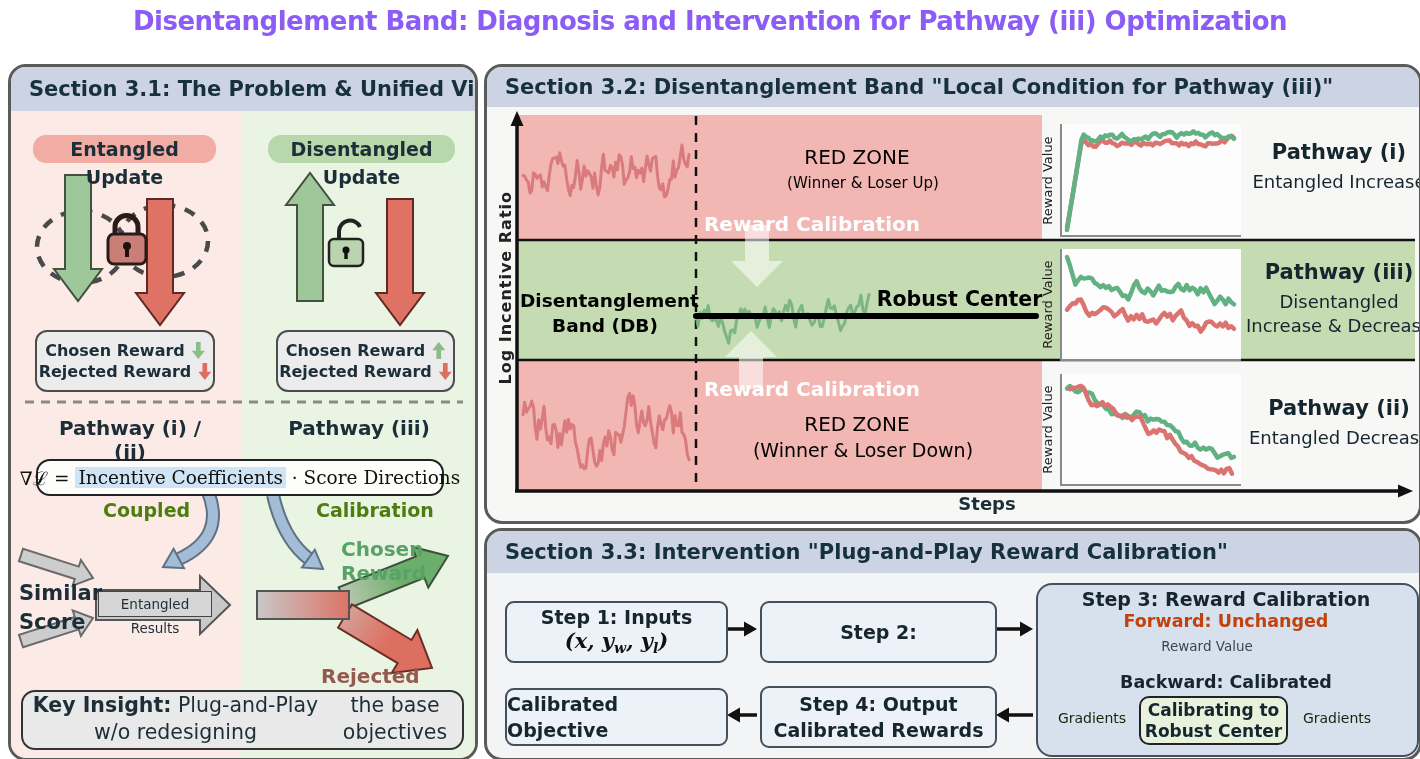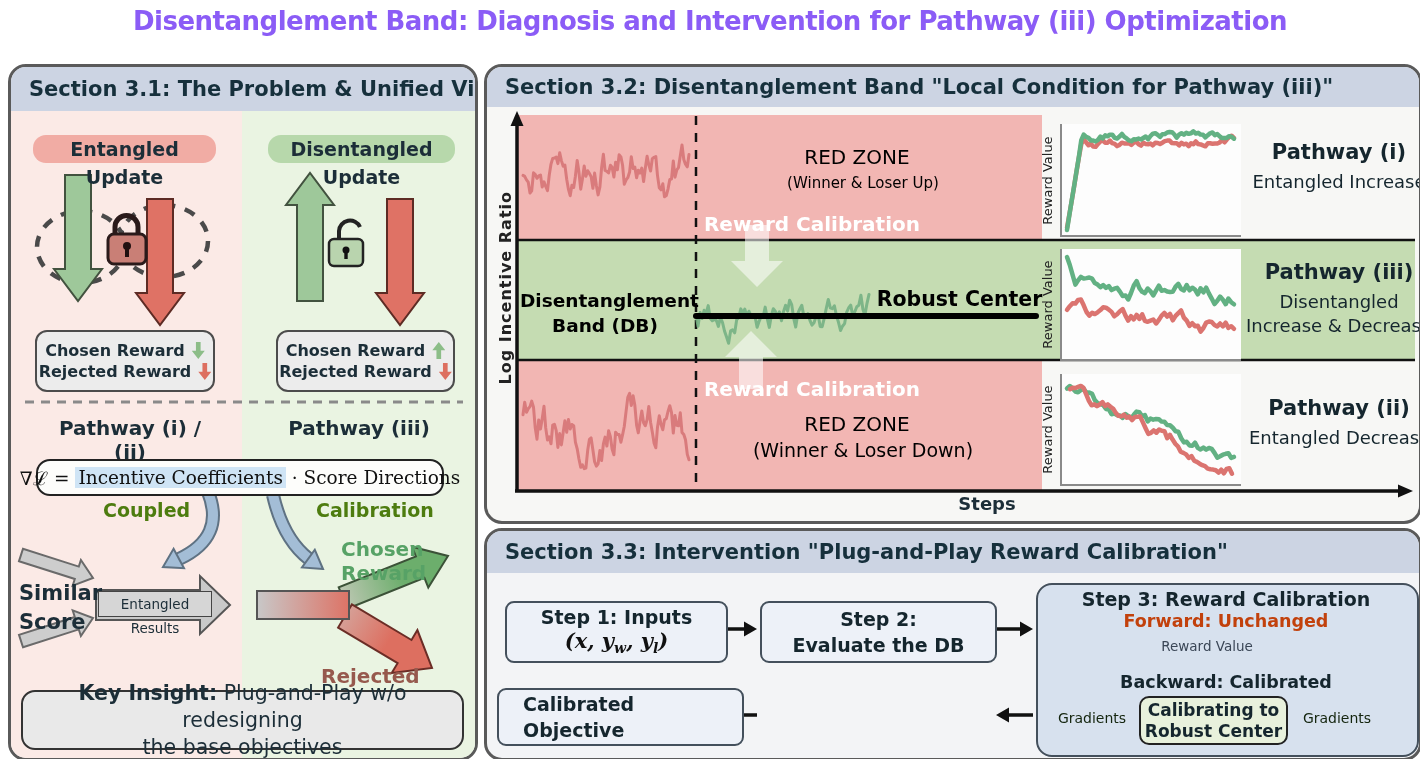--- a/index.html
+++ b/index.html
@@ -152,21 +152,21 @@
       <div>Similar</div>
       <div>Score</div>
     </div>
 
     <div class="abs ctr" style="left:87px;top:524px;width:112px;height:24px;line-height:24px;font-size:13.5px;background:#d6d6d6;border:1.5px solid #444;">Entangled Results</div>
 
     <div class="abs b" style="left:330px;top:470px;font-size:20px;color:#57a266;">Chosen Reward</div>
     <div class="abs b" style="left:310px;top:597px;font-size:20px;color:#96594d;">Rejected Reward</div>
 
     <div class="abs ctr" style="left:10px;top:623px;width:439px;height:56px;background:#e9e9e9;border:2.5px solid #333;border-radius:14px;
-                font-size:20.5px;line-height:27px;display:flex;flex-direction:column;justify-content:center;">
+                font-size:20.5px;line-height:27px;display:flex;justify-content:center;">
       <div>
         <span class="b">Key Insight:</span><span> Plug-and-Play w/o redesigning</span>
       </div>
       <div>the base objectives</div>
     </div>
   </div>
 
   <div class="panel" style="left:484px;top:64px;width:932px;height:454px;">
 
     <div class="abs" style="left:30px;top:48px;width:525px;height:125px;background:#f2b6b3;"></div>
@@ -265,35 +265,38 @@
 
     <div class="stepbox" style="left:18px;top:70px;width:219px;height:58px;">
       <div class="l">Step 1: Inputs</div>
       <div class="serif" style="font-size:21px;font-weight:bold;font-style:italic;color:#111;line-height:22px;">
         <span>(x, y</span><sub style="font-size:14px;">w</sub><span>, y</span><sub style="font-size:14px;">l</sub><span>)</span>
       </div>
     </div>
 
     <div class="stepbox" style="left:273px;top:70px;width:233px;height:58px;">
       <div class="l">Step 2:</div>
-      <div class="l">Evaluate the DB</div>
     </div>
 
     <div class="abs ctr b" style="left:559px;top:57px;width:360px;font-size:19px;color:#15262e;">Step 3: Reward Calibration</div>
     <div class="abs ctr" style="left:559px;top:80px;width:360px;font-size:17.5px;font-weight:600;color:#c2410c;">Forward: Unchanged</div>
     <div class="abs ctr" style="left:600px;top:107px;width:240px;font-size:13.5px;color:#3a4656;">Reward Value</div>
     <div class="abs ctr" style="left:559px;top:141px;width:360px;font-size:17.5px;font-weight:600;color:#15262e;">Backward: Calibrated</div>
 
     <div class="abs ctr" style="left:560px;top:179px;width:90px;font-size:14px;color:#14250e;">Gradients</div>
     <div class="abs ctr" style="left:805px;top:179px;width:90px;font-size:14px;color:#14250e;">Gradients</div>
 
     <div class="abs ctr" style="left:652px;top:165px;width:145px;height:45px;background:#e8f1dc;border:2.5px solid #222;border-radius:10px;
                 font-weight:bold;font-size:17px;line-height:21px;display:flex;flex-direction:column;justify-content:center;color:#15262e;">
       <div>Calibrating to</div>
       <div>Robust Center</div>
     </div>
 
-
-    <div class="stepbox" style="left:10px;top:157px;width:219px;height:54px;padding-left:24px;">
+    <div class="stepbox" style="left:273px;top:155px;width:233px;height:58px;">
+      <div class="l">Step 4: Output</div>
+      <div class="l">Calibrated Rewards</div>
+    </div>
+
+    <div class="stepbox" style="left:18px;top:157px;width:219px;height:54px;">
       <div class="l">Calibrated Objective</div>
     </div>
   </div>
 </div>
 
 </body></html>

